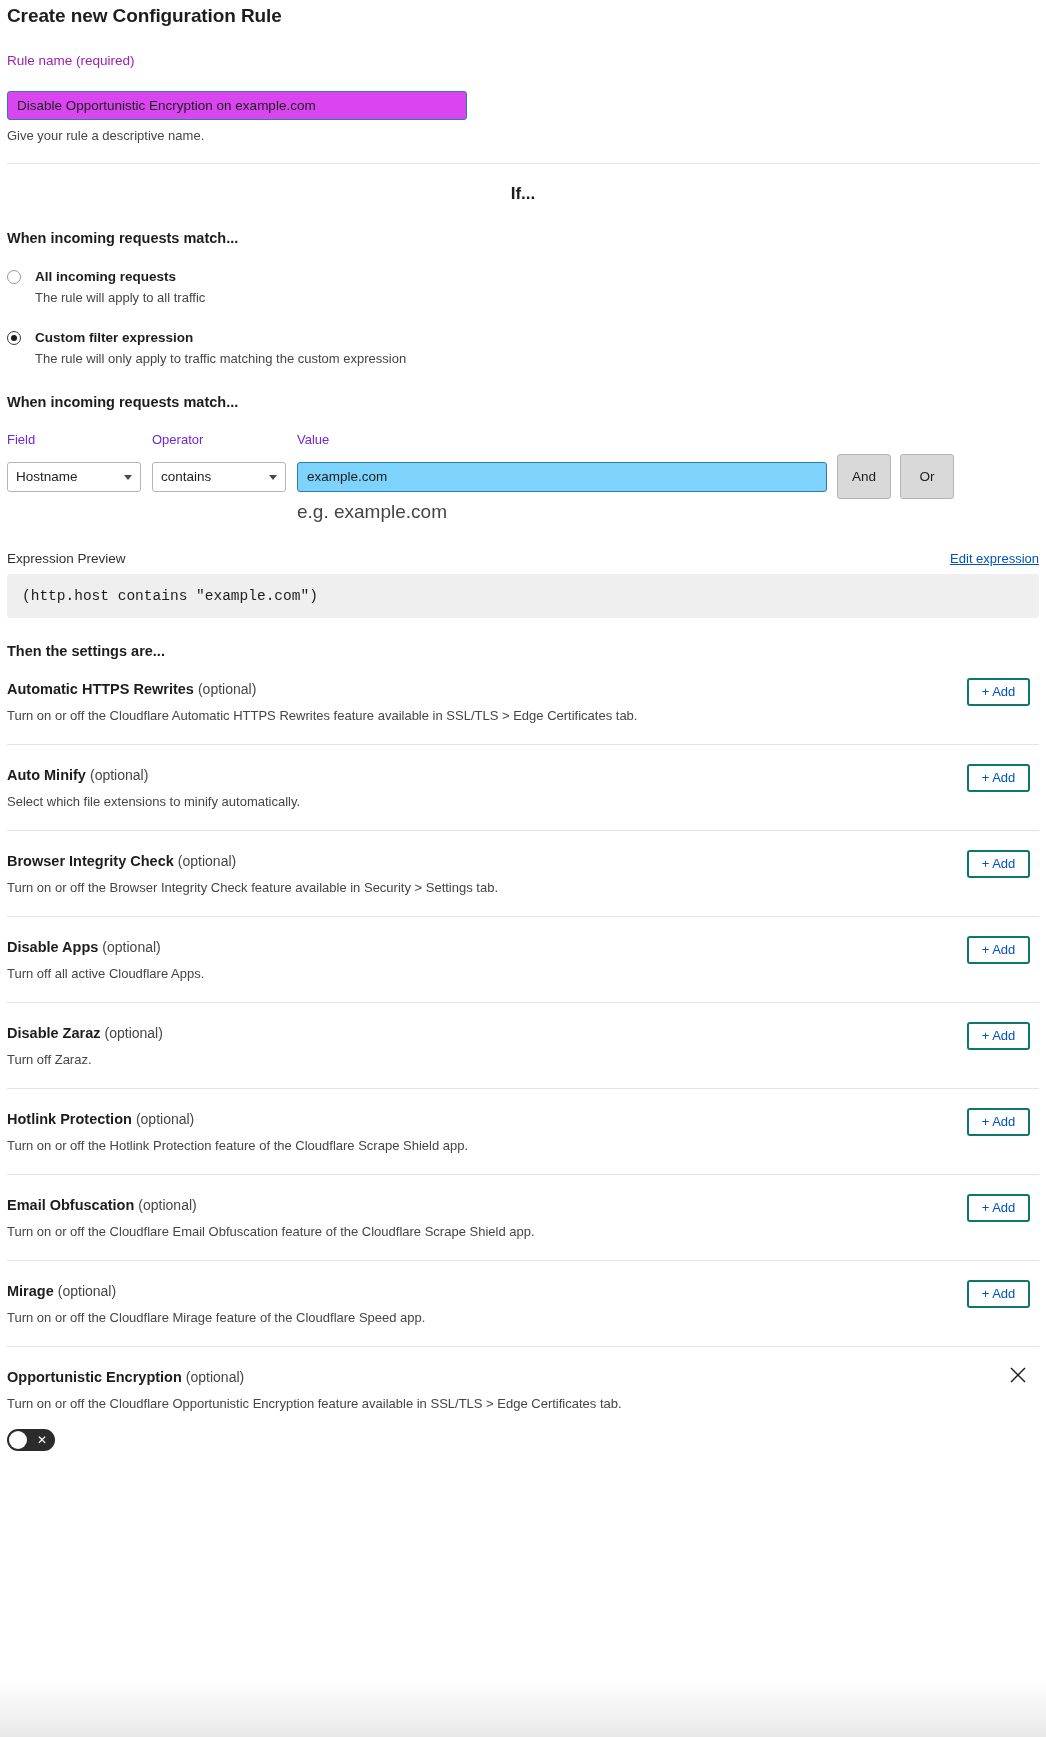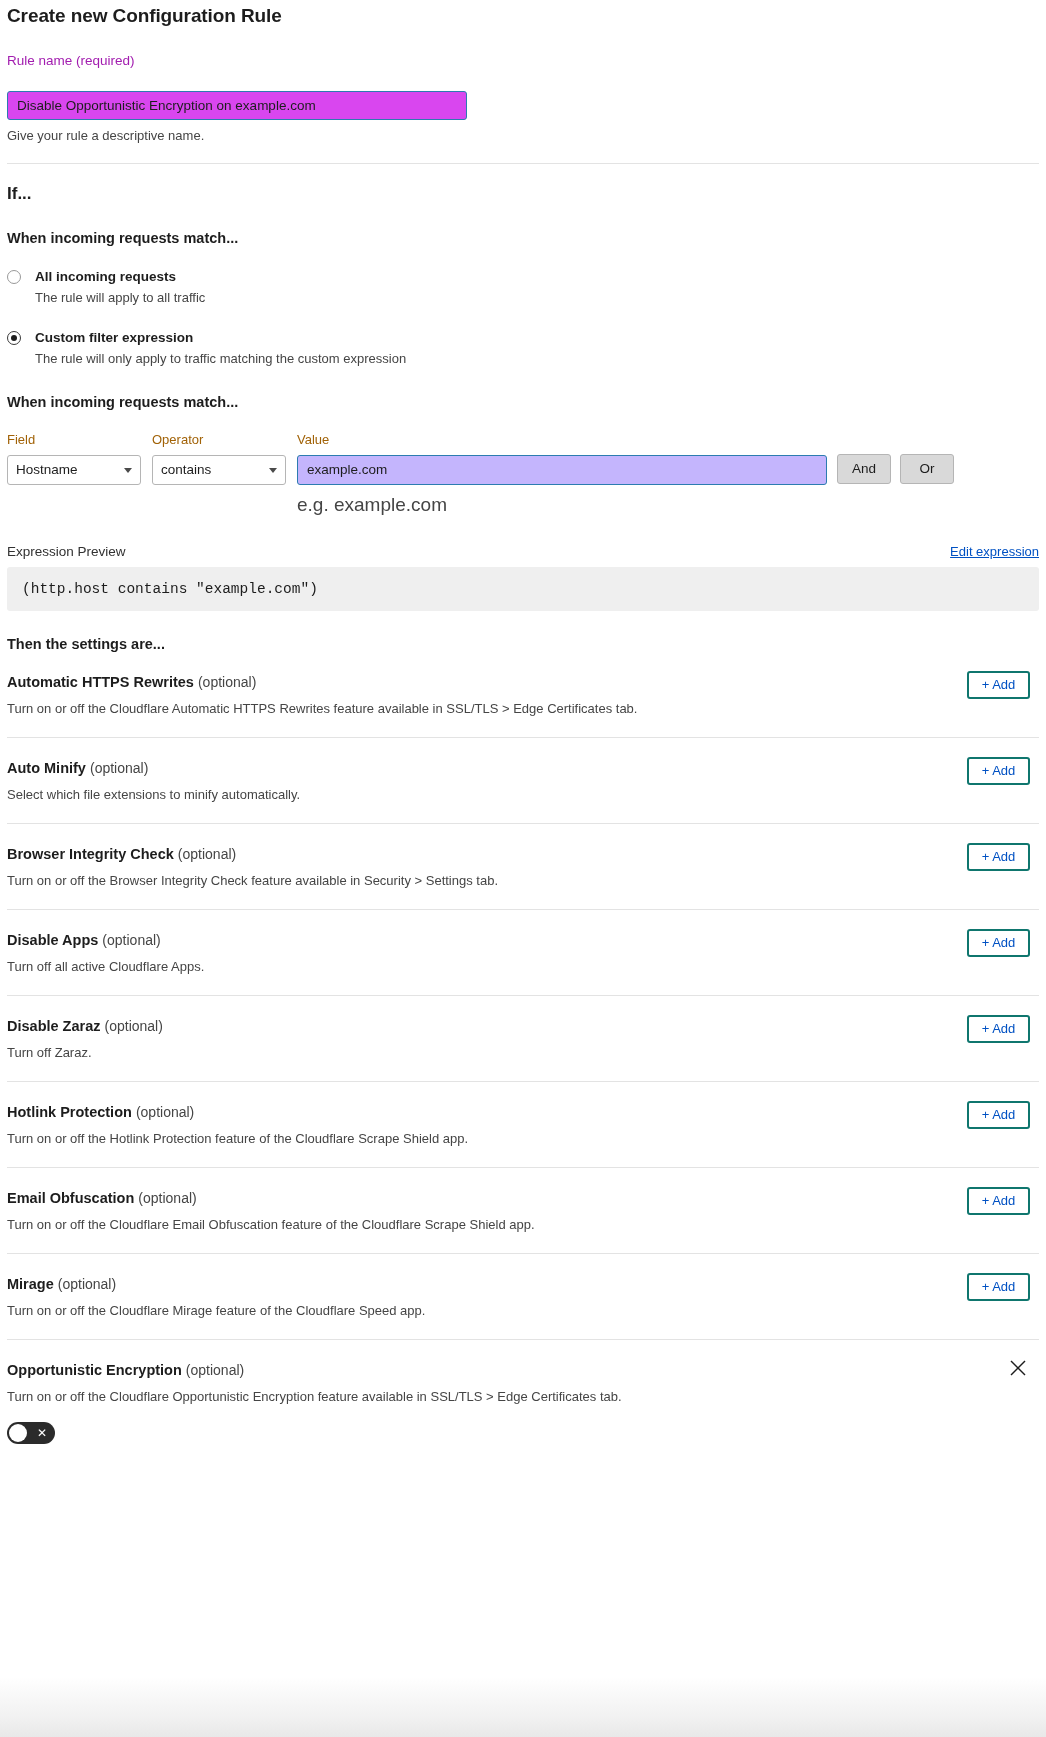--- a/index.html
+++ b/index.html
@@ -54,20 +54,21 @@
   .divider {
     border: none;
     border-top: 1px solid #e3e3e3;
     margin: 20px 0 0 0;
   }
   .section-if {
     font-size: 17px;
     font-weight: bold;
     color: #1d1d1d;
     margin-top: 20px;
+    text-align: center;
   }
   .subsection-heading {
     font-size: 14.5px;
     font-weight: bold;
     color: #1d1d1d;
     margin-top: 26px;
   }
   .radio-row {
     display: flex;
     align-items: flex-start;
@@ -108,22 +109,22 @@
     color: #454545;
     margin-top: 3px;
   }
   .expr-builder {
     display: flex;
     align-items: flex-start;
     margin-top: 22px;
   }
   .col-label {
     font-size: 13px;
-    color: #a16207;
-    margin-bottom: 8px;
+    color: #6d28d9;
+    margin-bottom: 15px;
   }
   .select-wrap {
     position: relative;
   }
   .sel {
     appearance: none;
     -webkit-appearance: none;
     height: 30px;
     border: 1px solid #b5b5b5;
     border-radius: 3px;
@@ -145,34 +146,34 @@
     border-right: 4px solid transparent;
     border-top: 5px solid #4a4a4a;
     pointer-events: none;
   }
   .value-col { margin-left: 11px; }
   .value-input {
     width: 530px;
     height: 30px;
     border: 1px solid #2c7cb0;
     border-radius: 3px;
-    background: #c4b5fd;
+    background: #7dd3fc;
     font-size: 13.5px;
     font-family: "Liberation Sans", sans-serif;
     color: #1d1d1d;
     padding: 3px 9px;
     outline: none;
   }
   .value-help {
     font-size: 19px;
     color: #454545;
     margin-top: 9px;
   }
   .btn-andor {
-    height: 30px;
+    height: 45px;
     min-width: 54px;
     border: 1px solid #b5b5b5;
     border-radius: 3px;
     background: #d9d9d9;
     font-size: 13.5px;
     font-family: "Liberation Sans", sans-serif;
     color: #1d1d1d;
     cursor: pointer;
   }
   .and-col { margin-left: 10px; }

